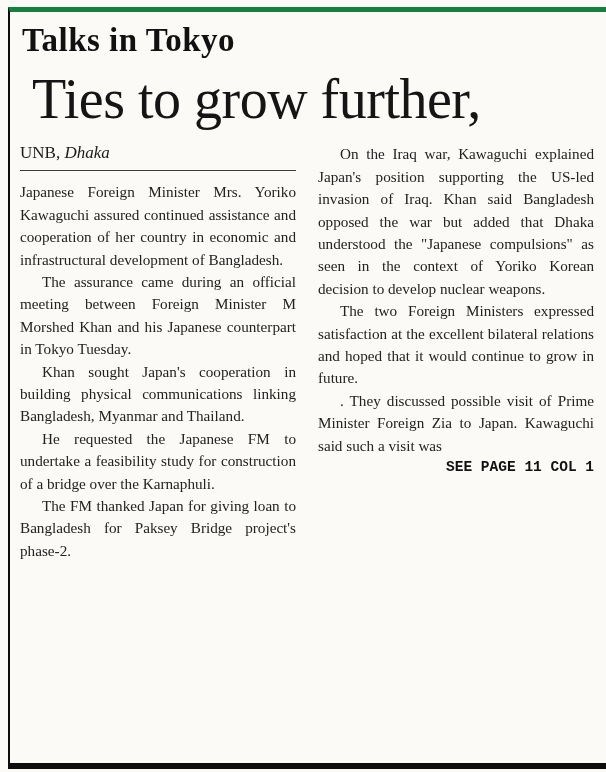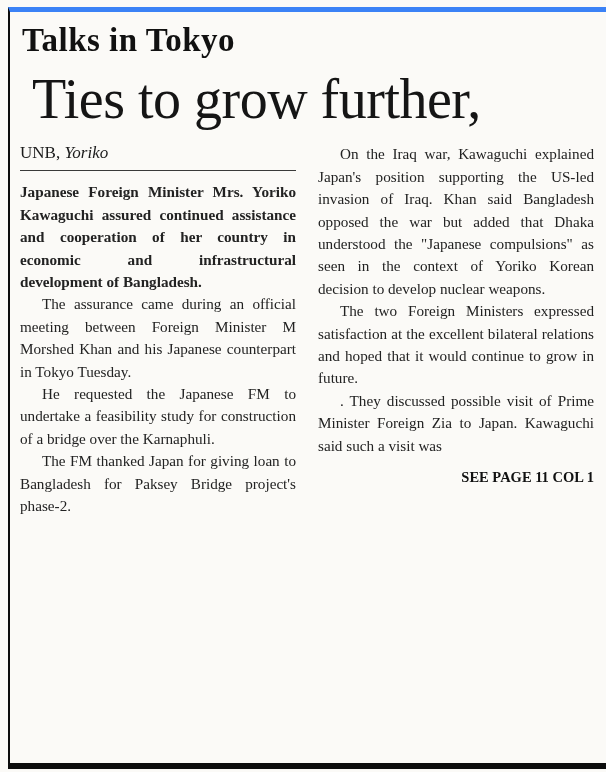--- a/index.html
+++ b/index.html
@@ -15,21 +15,21 @@
     background: #fbfaf7;
     box-sizing: border-box;
     overflow: hidden;
   }
   .sheet {
     position: absolute;
     left: 8px;
     top: 7px;
     right: 0;
     bottom: 3px;
-    border-top: 5px solid #3b82f6;
+    border-top: 5px solid #15803d;
     border-bottom: 6px solid #0d0d0d;
     border-left: 2px solid #0d0d0d;
     box-sizing: border-box;
     padding: 6px 12px 2px 10px;
     color: #1b1b1b;
   }
   .kicker {
     font-size: 33px;
     font-weight: bold;
     letter-spacing: 0.5px;
@@ -60,50 +60,51 @@
   .byline .agency { font-weight: normal; }
   .byline .place { font-style: italic; }
   .body-text p {
     margin: 0;
     font-size: 15.2px;
     line-height: 22.4px;
     text-align: justify;
     text-indent: 22px;
     color: #222;
   }
-  .body-text p.noindent { text-indent: 0; font-weight: bold; }
+  .body-text p.noindent { text-indent: 0; }
   .see-page {
-    font-family: Liberation Serif, serif;
+    font-family: Liberation Mono, monospace;
     font-weight: bold;
     font-size: 14.5px;
     text-align: right;
-    margin-top: 12px;
+    margin-top: 2px;
     color: #111;
   }
 </style>
 </head>
 <body>
 
 <div class="page">
   <div class="sheet">
 
     <div class="kicker">Talks in Tokyo</div>
 
     <h1 class="headline">
       <span class="hl-line">Ties to grow further,</span>
     </h1>
 
     <div class="columns">
 
       <div class="col body-text">
         <div class="byline">
-          <span class="agency">UNB,</span><span class="place"> Yoriko</span>
+          <span class="agency">UNB,</span><span class="place"> Dhaka</span>
         </div>
         <p class="noindent">Japanese Foreign Minister Mrs. Yoriko Kawaguchi assured continued assistance and cooperation of her country in economic and infrastructural development of Bangladesh.</p>
         <p>The assurance came during an official meeting between Foreign Minister M Morshed Khan and his Japanese counterpart in Tokyo Tuesday.</p>
+        <p>Khan sought Japan's cooperation in building physical communications linking Bangladesh, Myanmar and Thailand.</p>
         <p>He requested the Japanese FM to undertake a feasibility study for construction of a bridge over the Karnaphuli.</p>
         <p>The FM thanked Japan for giving loan to Bangladesh for Paksey Bridge project's phase-2.</p>
       </div>
 
       <div class="col body-text">
         <p>On the Iraq war, Kawaguchi explained Japan's position supporting the US-led invasion of Iraq. Khan said Bangladesh opposed the war but added that Dhaka understood the "Japanese compulsions" as seen in the context of Yoriko Korean decision to develop nuclear weapons.</p>
         <p>The two Foreign Ministers expressed satisfaction at the excellent bilateral relations and hoped that it would continue to grow in future.</p>
         <p>. They discussed possible visit of Prime Minister Foreign Zia to Japan. Kawaguchi said such a visit was</p>
         <div class="see-page">SEE PAGE 11 COL 1</div>
       </div>

